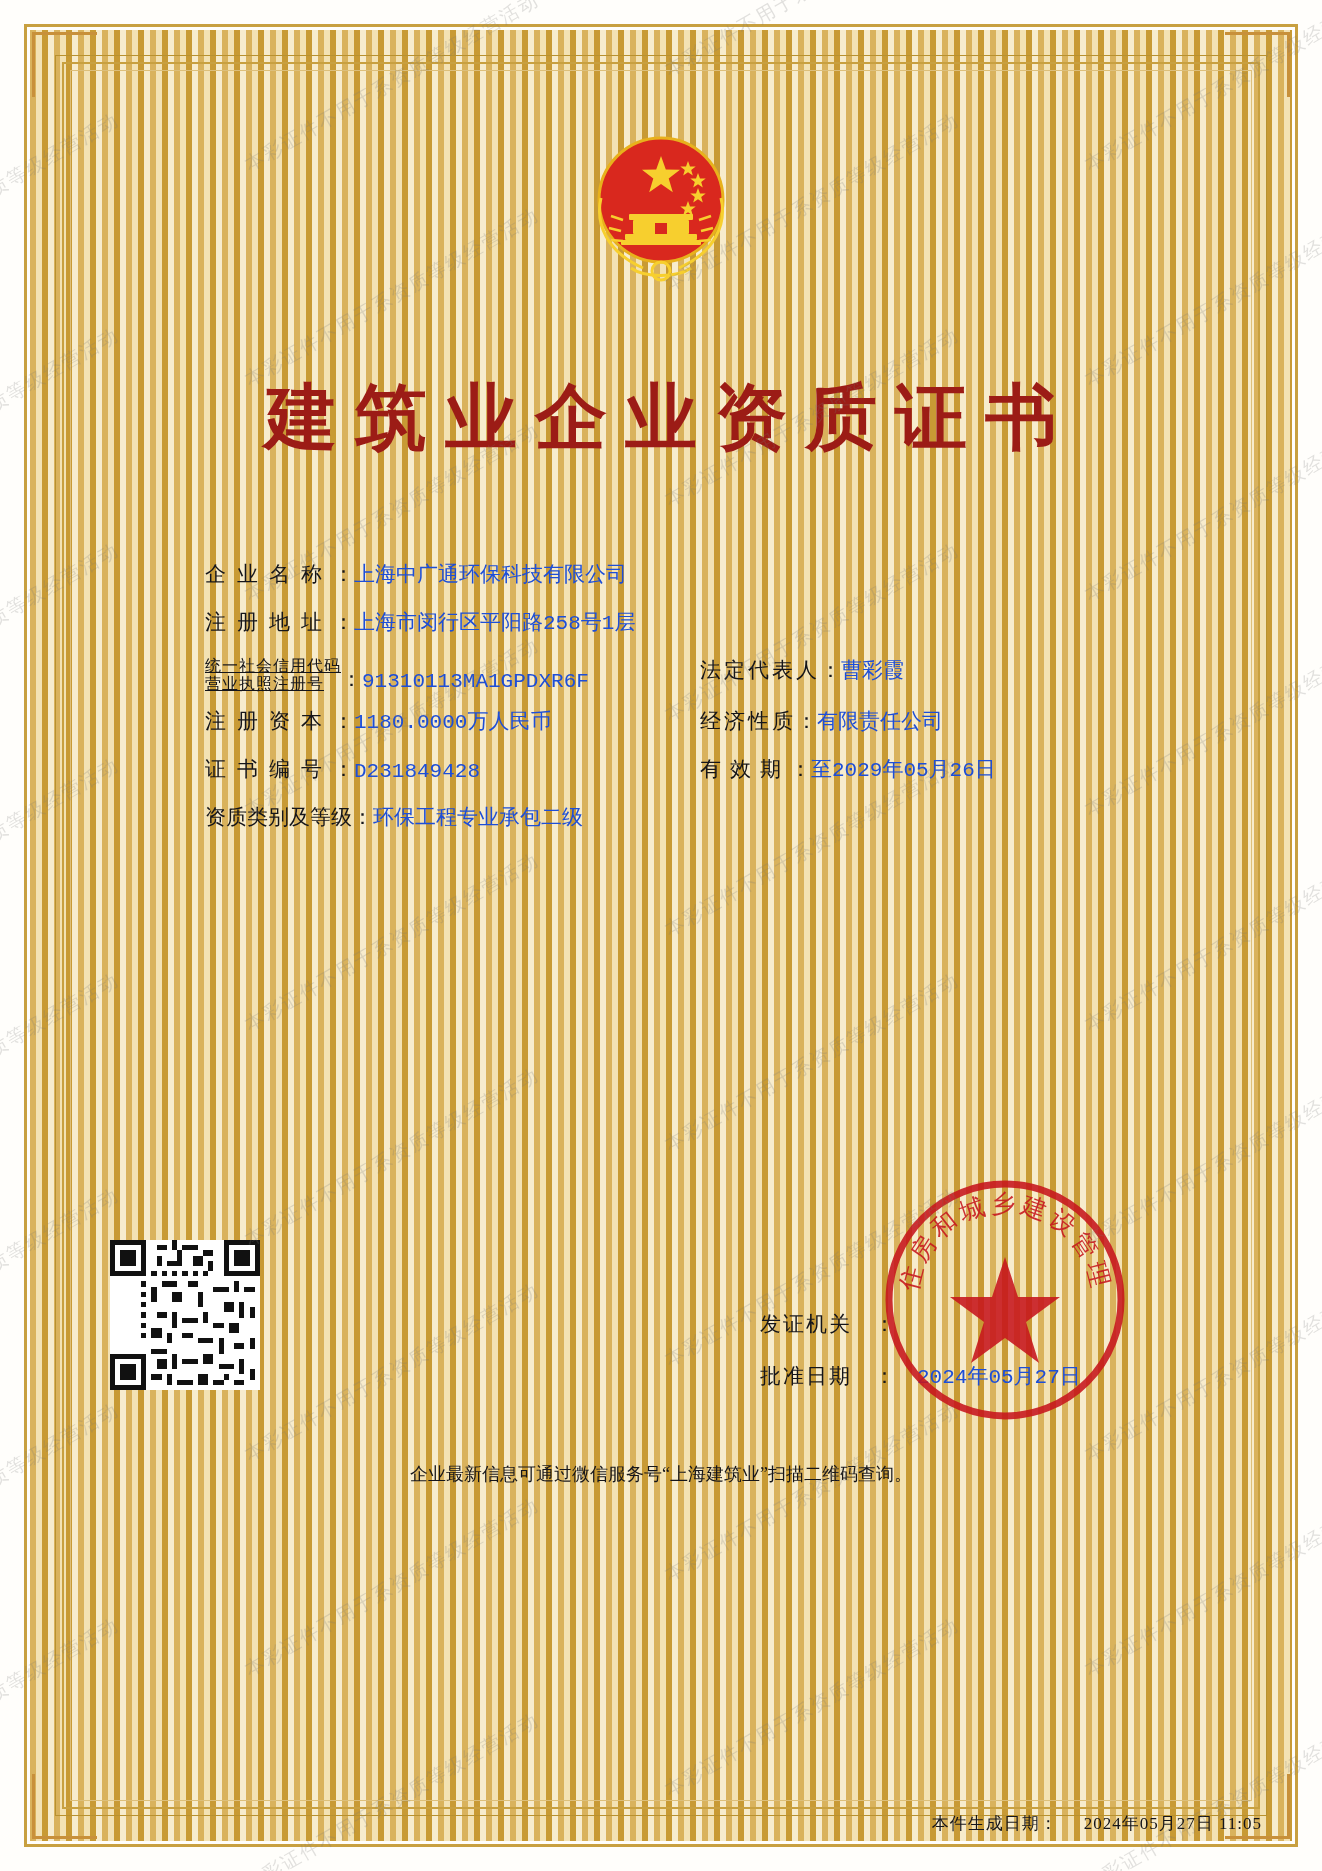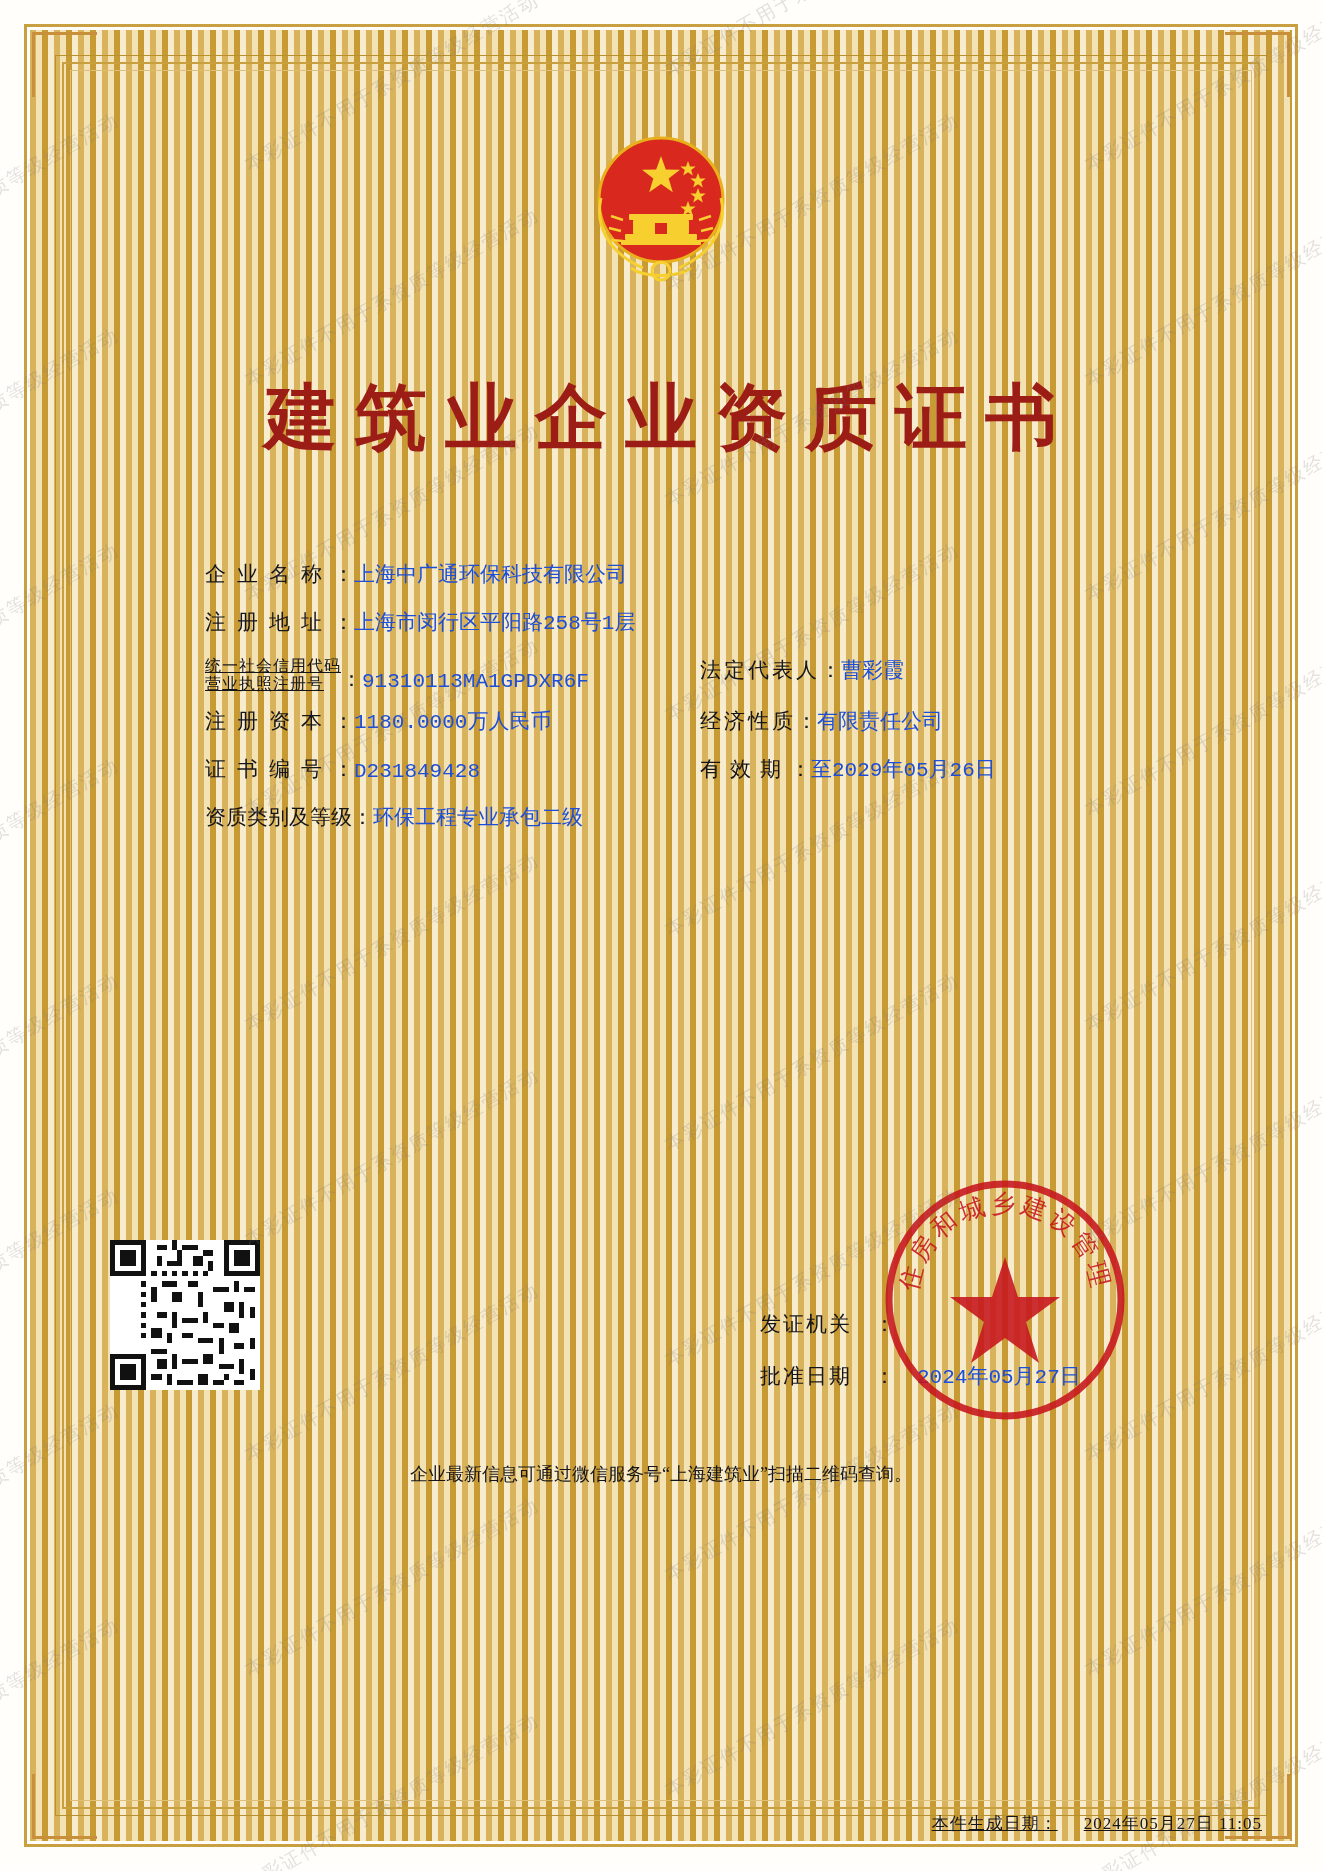--- a/index.html
+++ b/index.html
@@ -203,21 +203,20 @@
   .gendate {
     position: absolute;
     right: 60px;
     bottom: 36px;
     font-size: 17px;
     color: #15151a;
     letter-spacing: 1px;
     display: flex;
     gap: 26px;
     align-items: baseline;
-    text-decoration: underline;
   }
 
   
   .wm-layer {
     position: absolute;
     inset: 0;
     overflow: hidden;
     pointer-events: none;
   }
   .wm {

